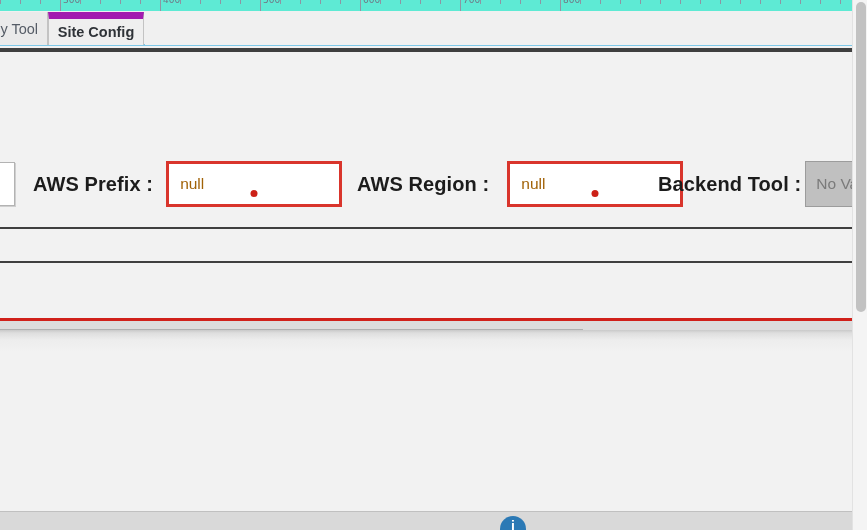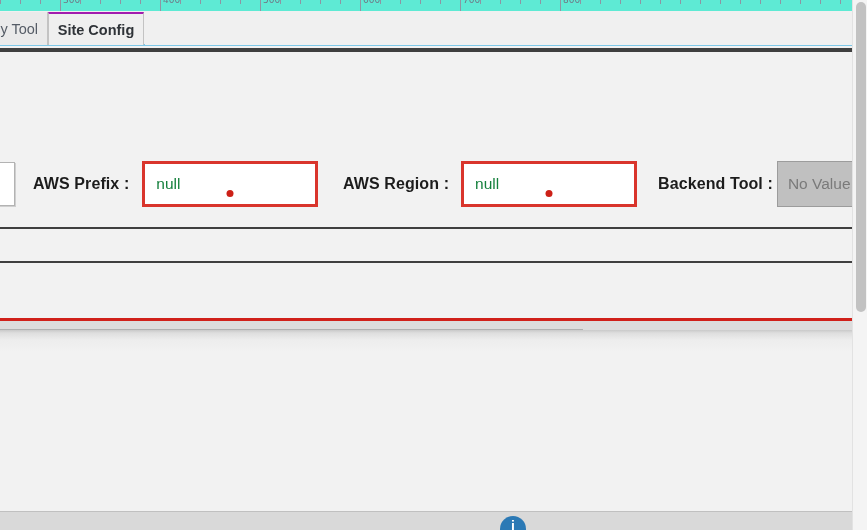--- a/index.html
+++ b/index.html
@@ -94,21 +94,21 @@
     justify-content: flex-end;
     padding-right: 9px;
     border-left: none;
   }
   .tab.active {
     left: 48px;
     width: 96px;
     background: #efefef;
     color: #2f3338;
     font-weight: bold;
-    border-top: 2px solid #a21caf;
+    border-top: 7px solid #a21caf;
   }
   .tab-filler {
     position: absolute;
     left: 145px;
     top: 1px;
     right: 0;
     height: 33px;
     background: #f0f0f0;
   }
   .tabbar-rightpad {
@@ -149,37 +149,37 @@
     height: 62px;
     display: flex;
     align-items: center;
   }
   .field {
     display: flex;
     align-items: center;
     position: absolute;
   }
   .field-label {
-    font-size: 16px;
+    font-size: 20px;
     font-weight: bold;
     color: #1c1c1c;
     white-space: nowrap;
     letter-spacing: 0.1px;
   }
   .txtbox {
     position: relative;
     box-sizing: border-box;
     background: #ffffff;
     border: 3px solid #d9352c;
     height: 46px;
     display: flex;
     align-items: center;
     padding-left: 11px;
     font-size: 15.5px;
-    color: #15803d;
+    color: #a16207;
     cursor: text;
   }
   .txtbox .dot {
     position: absolute;
     width: 7px;
     height: 7px;
     border-radius: 50%;
     background: #cc2017;
     bottom: 7px;
     left: 50%;
@@ -394,21 +394,21 @@
     <div class="form-row">
 
       <div class="field" style="left:33px;">
         <span class="field-label">AWS Prefix :</span>
         <div class="txtbox" style="width:176px; margin-left:13px;">
           <span>null</span>
           <span class="dot"></span>
         </div>
       </div>
 
-      <div class="field" style="left:343px;">
+      <div class="field" style="left:357px;gap:6px;">
         <span class="field-label">AWS Region :</span>
         <div class="txtbox" style="width:176px; margin-left:12px;">
           <span>null</span>
           <span class="dot"></span>
         </div>
       </div>
 
       <div class="field" style="left:658px;">
         <span class="field-label">Backend Tool :</span>
         <div class="combo" style="width:90px; margin-left:4px;">

